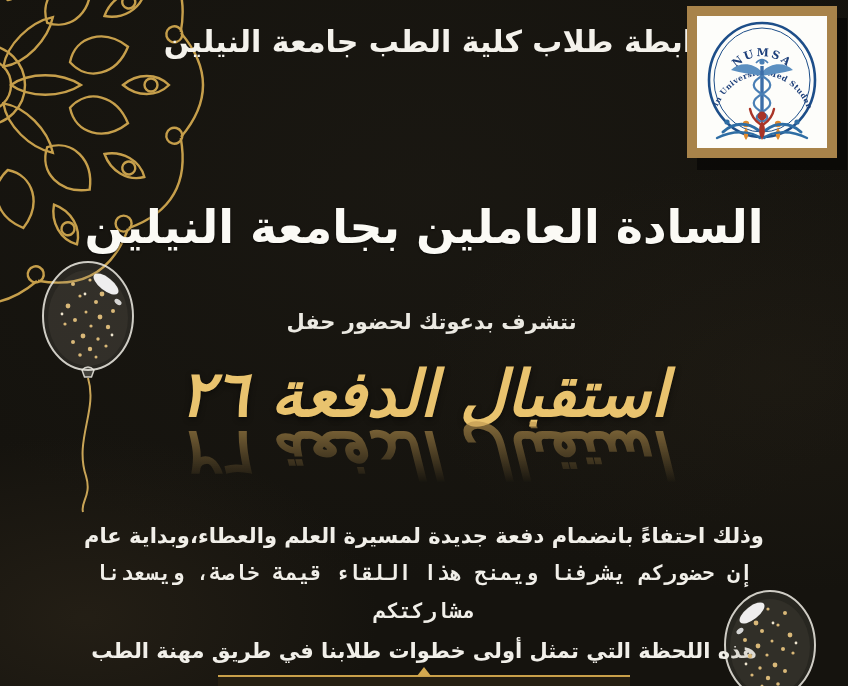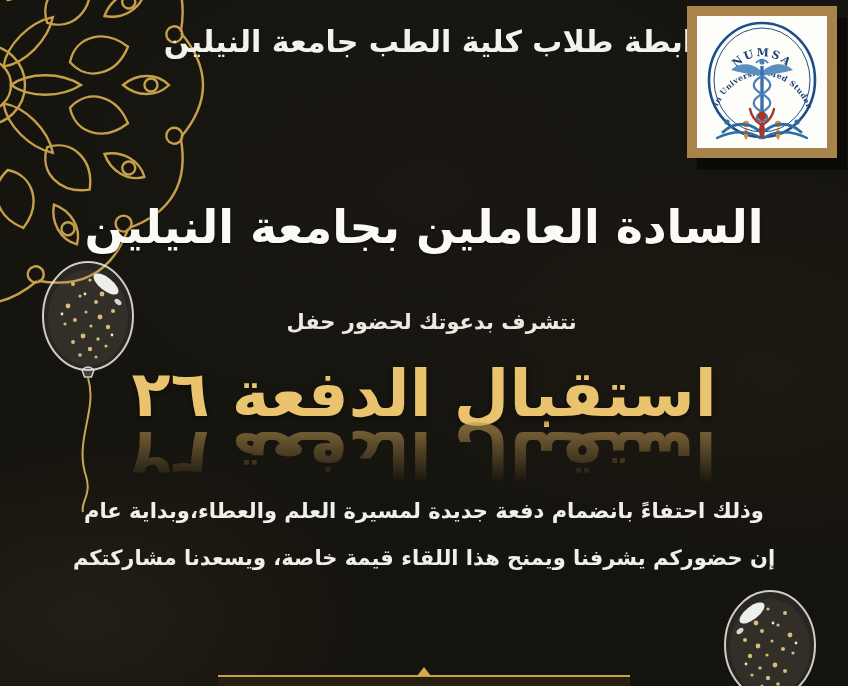--- a/index.html
+++ b/index.html
@@ -34,37 +34,37 @@
   }
   #honorific{
     top:200px;left:0;right:0;text-align:center;
     font-size:46px;font-weight:700;color:#fbfaf5;
     text-shadow:0 1px 2px rgba(0,0,0,.6);
   }
   #invite-line{
     top:310px;left:0;right:0;text-align:center;
     font-size:21px;font-weight:600;color:#ebe9e2;margin-left:15px;
   }
-  #event-wrap{top:352px;left:0;right:0;text-align:center;}
+  #event-wrap{top:352px;left:0;right:0;text-align:center;font-style:italic;}
   .event-title{
     font-size:64px;line-height:84px;font-weight:800;color:#e9c36e;
     text-shadow:0 2px 6px rgba(0,0,0,.45);
   }
   .event-reflection{
     transform:scaleY(-1);margin-top:-24px;color:#bd9751;opacity:.8;
     filter:blur(.4px);
     -webkit-mask-image:linear-gradient(to top, rgba(0,0,0,.85) 10%, rgba(0,0,0,0) 85%);
     mask-image:linear-gradient(to top, rgba(0,0,0,.85) 10%, rgba(0,0,0,0) 85%);
     text-shadow:none;
   }
   #body-text{
-    top:492px;left:60px;right:60px;text-align:center;
+    top:517px;left:60px;right:60px;text-align:center;
     font-size:21px;font-weight:700;line-height:38px;color:#f1efe9;
   }
-  #body-text .para-gap{margin-top:9px;}
+  #body-text .para-gap{margin-top:1px;font-family:Liberation Mono, monospace;}
 
   
   #bottom-banner{
     bottom:0;left:50%;transform:translateX(-50%);
     width:412px;height:9px;background:#261f12;
     border-top:2.5px solid #c9a04a;
   }
   #banner-triangle{
     position:absolute;top:-10px;left:50%;margin-left:-7px;
     width:0;height:0;
@@ -242,20 +242,21 @@
   <div id="invite-line" class="abs rtl">نتشرف بدعوتك لحضور حفل</div>
 
   <div id="event-wrap" class="abs rtl">
     <div class="event-title">استقبال الدفعة ٢٦</div>
     <div class="event-title event-reflection" aria-hidden="true">استقبال الدفعة ٢٦</div>
   </div>
 
   <div id="body-text" class="abs rtl">
     <div>وذلك احتفاءً بانضمام دفعة جديدة لمسيرة العلم والعطاء،وبداية عام</div>
     <div class="para-gap">إن حضوركم يشرفنا ويمنح هذا اللقاء قيمة خاصة، ويسعدنا مشاركتكم</div>
+    <div>هذه اللحظة التي تمثل أولى خطوات طلابنا في طريق مهنة الطب</div>
   </div>
 
   <svg id="balloon-right" class="abs" viewBox="0 0 120 300">
     <g transform="translate(120,0) scale(-1,1)">
       <ellipse cx="60" cy="62" rx="45" ry="54" fill="rgba(205,202,193,0.10)" stroke="rgba(238,236,228,0.85)" stroke-width="2"></ellipse>
       <ellipse cx="60" cy="64" rx="40" ry="48" fill="rgba(120,114,102,0.12)"></ellipse>
       <ellipse cx="78" cy="30" rx="15" ry="6.5" fill="#ffffff" opacity="0.92" transform="rotate(38 78 30)"></ellipse>
       <ellipse cx="90" cy="48" rx="4" ry="2.4" fill="#ffffff" opacity="0.8" transform="rotate(38 90 48)"></ellipse>
       <g fill="#d9b878">
         <circle cx="45" cy="30" r="2"></circle>

